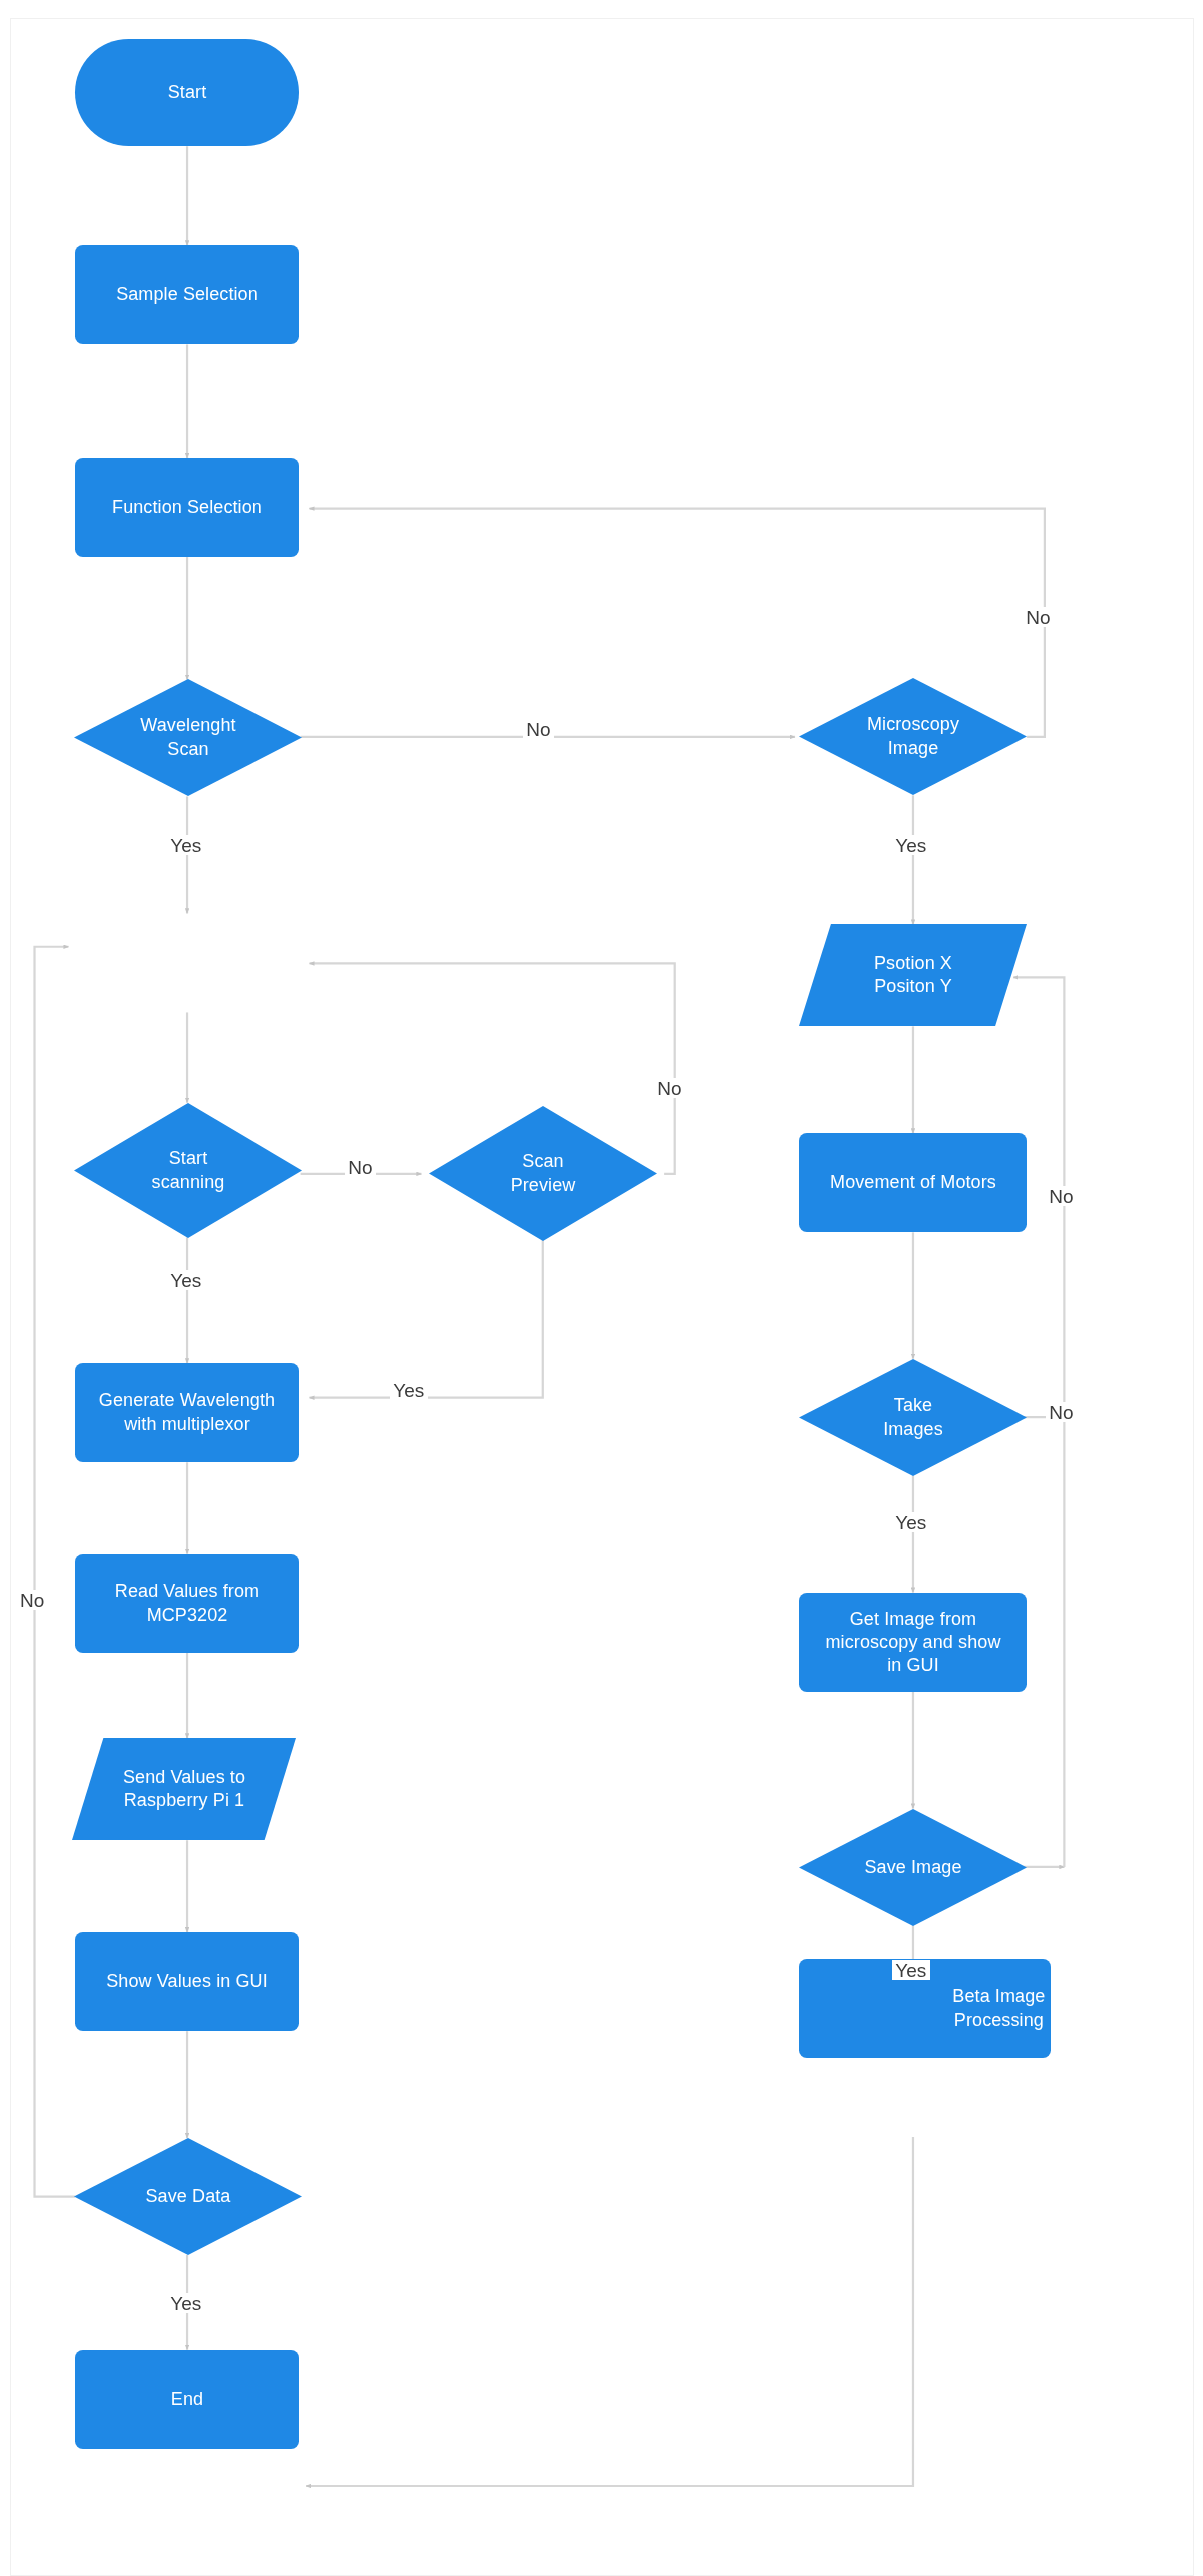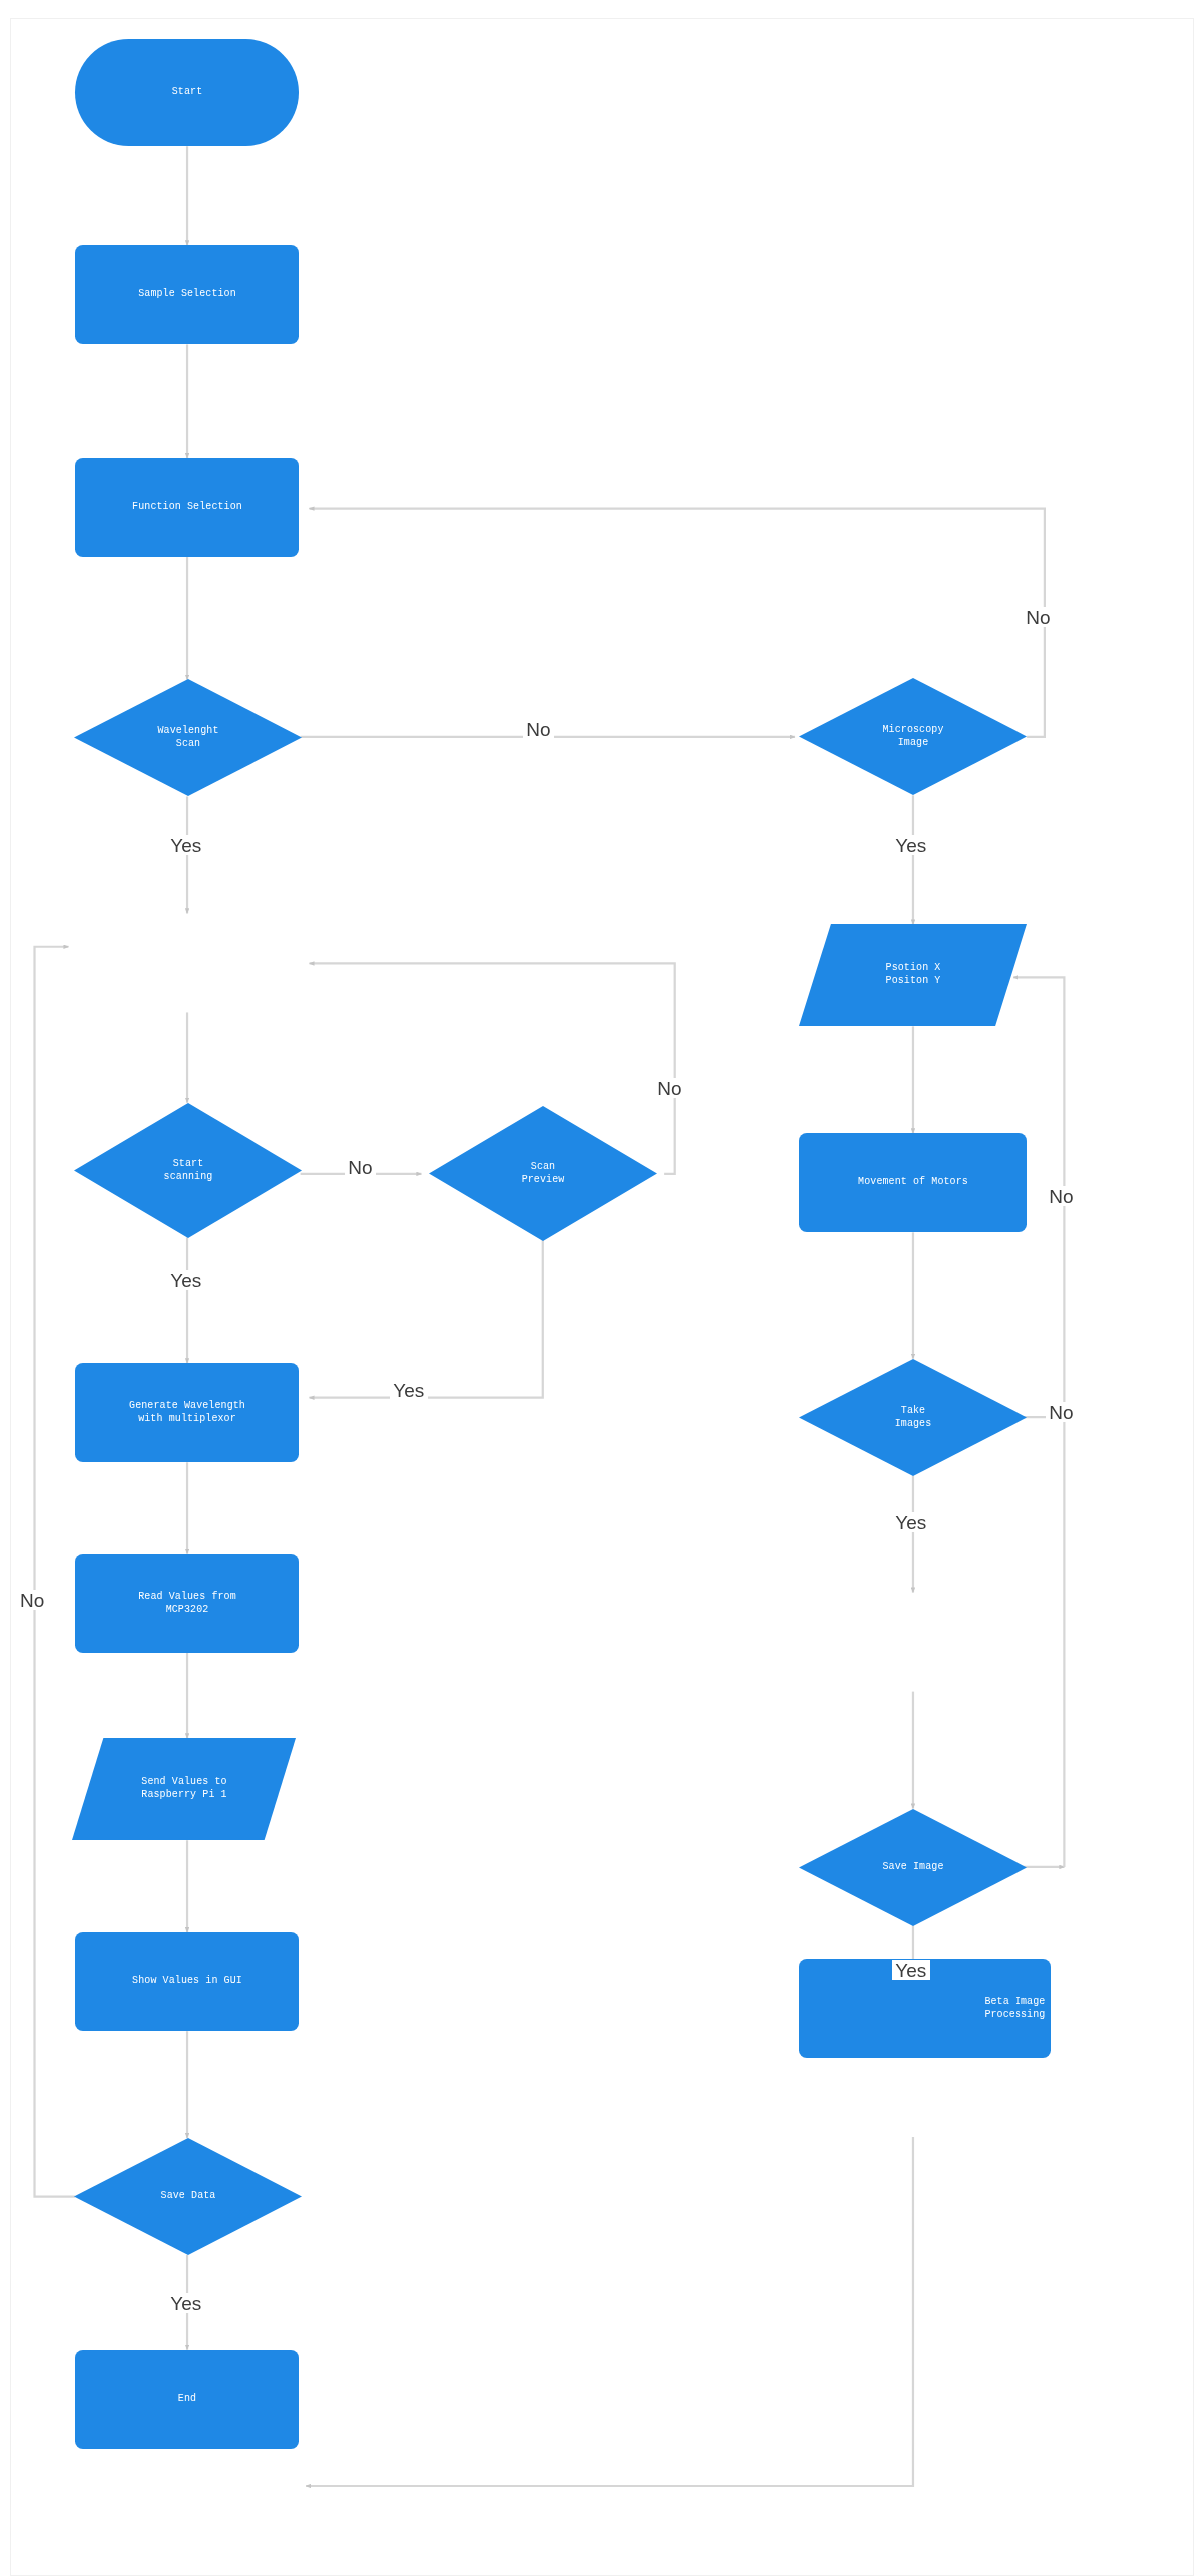--- a/index.html
+++ b/index.html
@@ -25,27 +25,26 @@
     pointer-events:none;
   }
   .node{
     position:absolute;
     background:#1f88e5;
     color:#ffffff;
     display:flex;
     align-items:center;
     justify-content:center;
     text-align:center;
-    font-size:10px;
+    font-size:18px;
     line-height:1.28;
     letter-spacing:0.1px;
     box-sizing:border-box;
     padding:3.3px 5.6px;
     white-space:pre-line;
-    font-family:Liberation Mono, monospace;
   }
   .node.rect{ border-radius:7.8px; }
   .node.oval{ border-radius:556px; }
   .node.diamond{
     background:transparent;
     padding:0;
   }
   .node.diamond .dshape{
     position:absolute; left:0; top:0; right:0; bottom:0;
     background:#1f88e5;
@@ -210,20 +209,25 @@
     <span class="dshape"></span>
     <span class="dlabel">Take
 Images</span>
   </div>
 
   <div class="node rect" style="left:75px; top:1554px; width:224px; height:99px;">
     <span>Read Values from
 MCP3202</span>
   </div>
 
+  <div class="node rect" style="left:799px; top:1593px; width:228px; height:99px;">
+    <span>Get Image from
+microscopy and show
+in GUI</span>
+  </div>
 
   <div class="node para" style="left:72px; top:1738px; width:224px; height:102px;">
     <span class="pshape"></span>
     <span class="plabel">Send Values to
 Raspberry Pi 1</span>
   </div>
 
   <div class="node diamond" style="left:799px; top:1809px; width:228px; height:117px;">
     <span class="dshape"></span>
     <span class="dlabel">Save Image</span>

